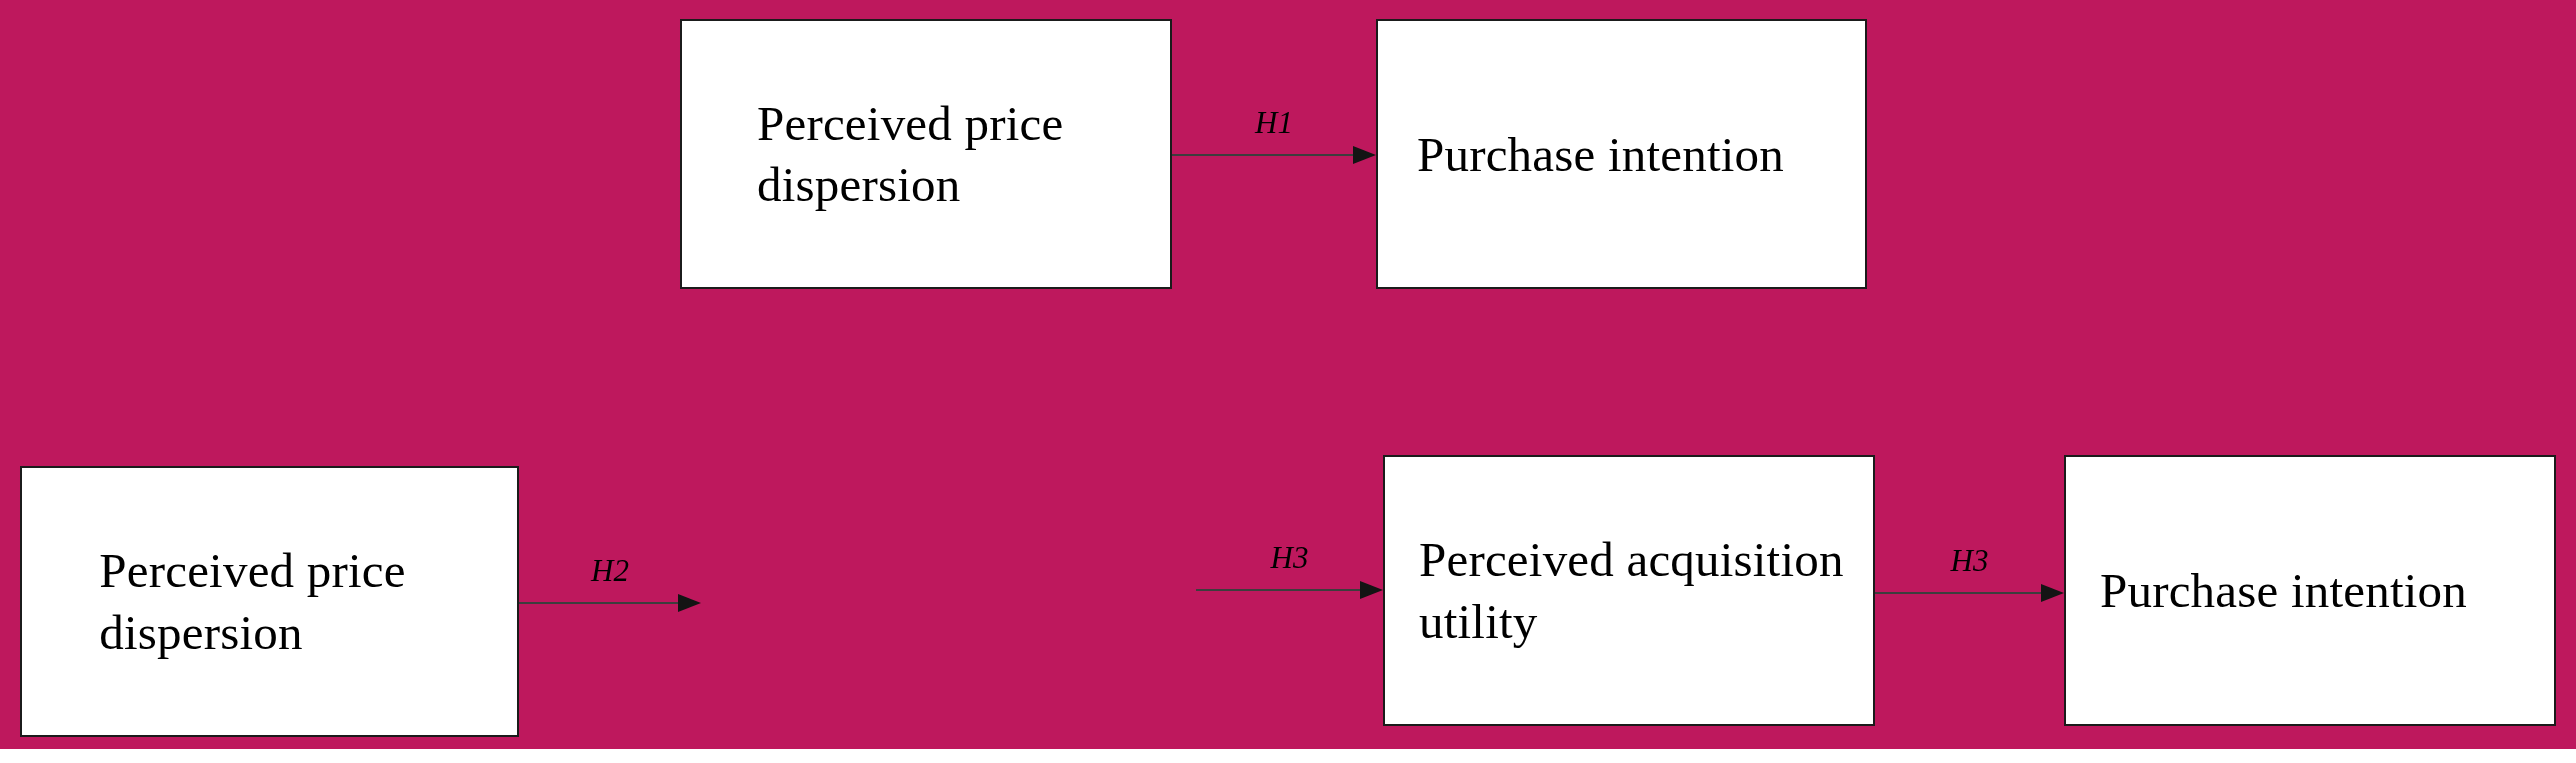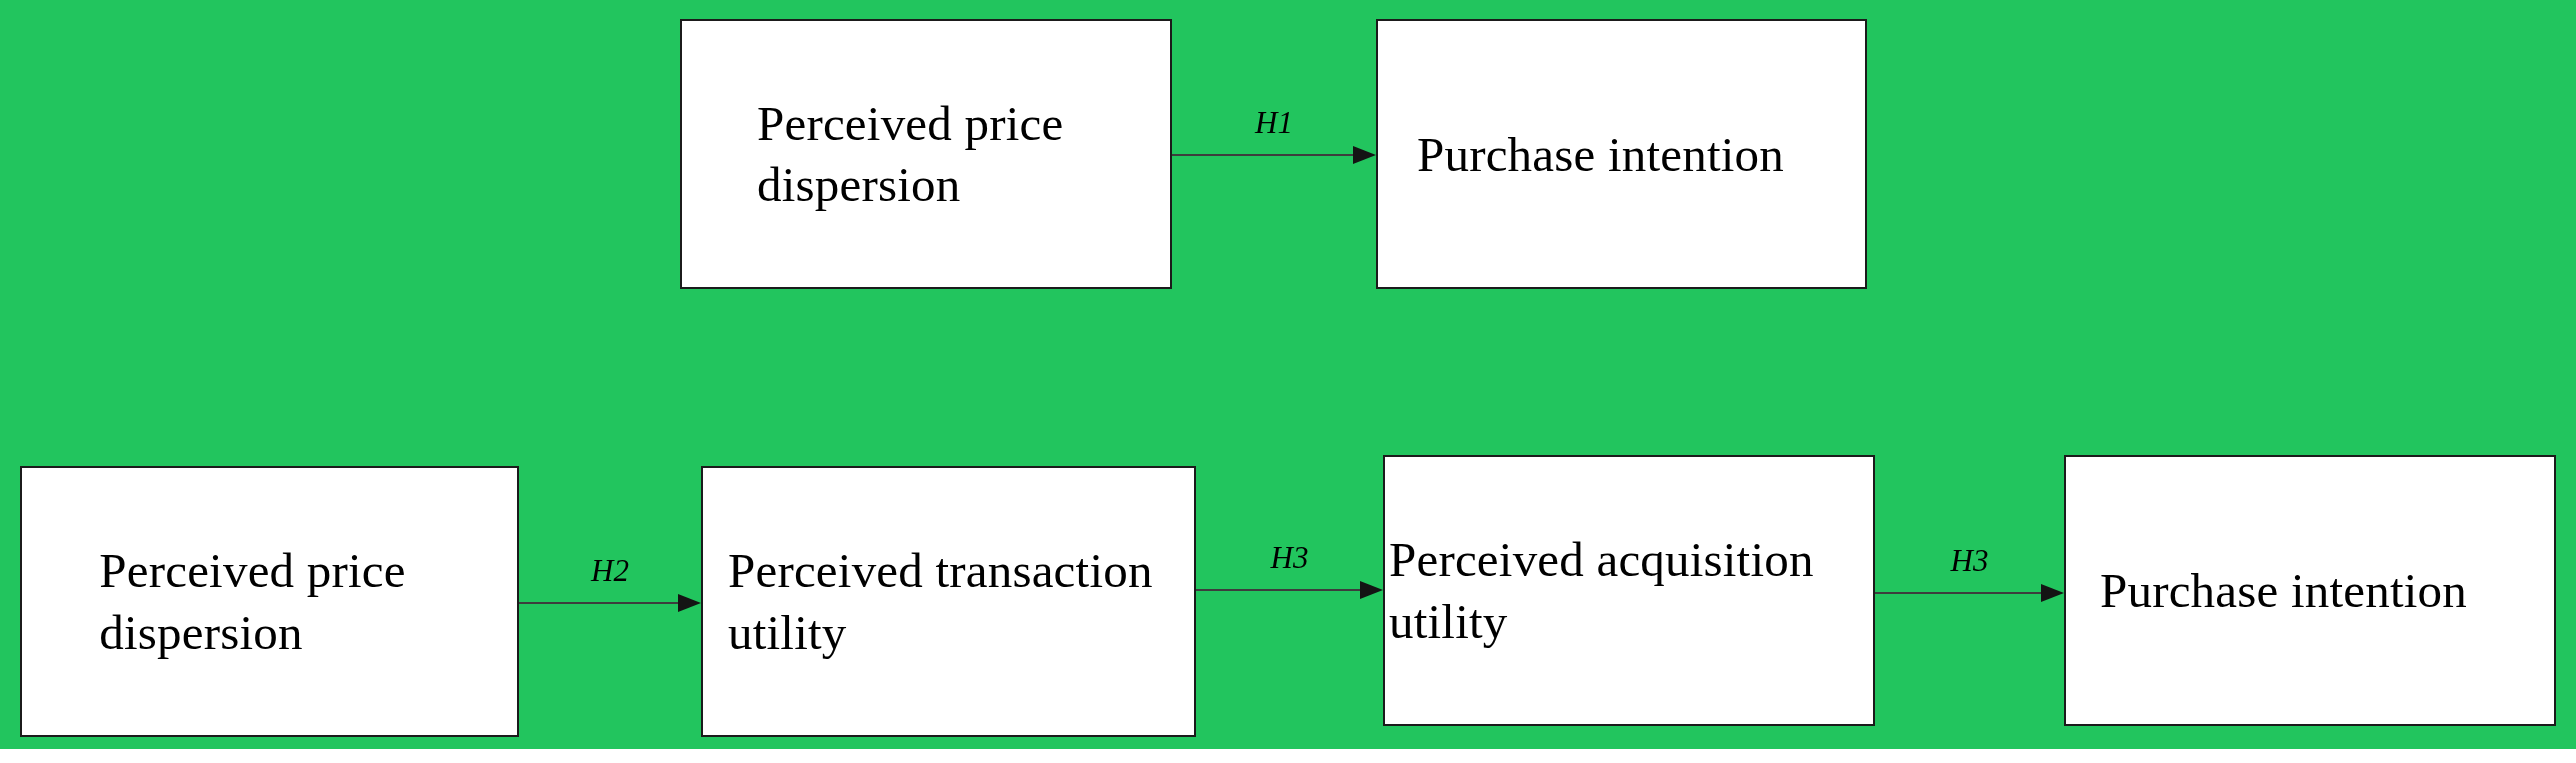--- a/index.html
+++ b/index.html
@@ -1,20 +1,20 @@
 <!DOCTYPE html>
 <html style="font-size:14px"><head>
 <meta charset="utf-8">
 <style>
   html, body { margin: 0; padding: 0; background: #ffffff; }
   #canvas {
     position: relative;
     width: 2576px;
     height: 749px;
-    background: #22c55e;
+    background: #be185d;
     font-family: "Liberation Serif", "DejaVu Serif", serif;
     overflow: hidden;
   }
   .node {
     position: absolute;
     box-sizing: border-box;
     border: 2.6px solid #1b1b1b;
     background: #ffffff;
     display: flex;
     align-items: center;
@@ -77,25 +77,22 @@
   <div class="arrow" style="left:1172px; top:155px; width:204px;">
     <div class="arrow-line"></div>
     <div class="arrow-head"></div>
     <div class="arrow-label">H1</div>
   </div>
 
   <div class="node" style="left:20.3px; top:466px; width:499px; height:271px; padding-left:77px;">
     <div class="node-label">Perceived price dispersion</div>
   </div>
 
-  <div class="node" style="left:701px; top:466px; width:495px; height:271px; padding-left:25px;">
-    <div class="node-label">Perceived transaction utility</div>
-  </div>
 
-  <div class="node" style="left:1383px; top:455px; width:492px; height:271px; padding-left:4px;">
+  <div class="node" style="left:1383px; top:455px; width:492px; height:271px; padding-left:34px;">
     <div class="node-label">Perceived acquisition utility</div>
   </div>
 
   <div class="node" style="left:2064px; top:455px; width:492px; height:271px; padding-left:34px;">
     <div class="node-label">Purchase intention</div>
   </div>
 
   <div class="arrow" style="left:519px; top:603px; width:182px;">
     <div class="arrow-line"></div>
     <div class="arrow-head"></div>

